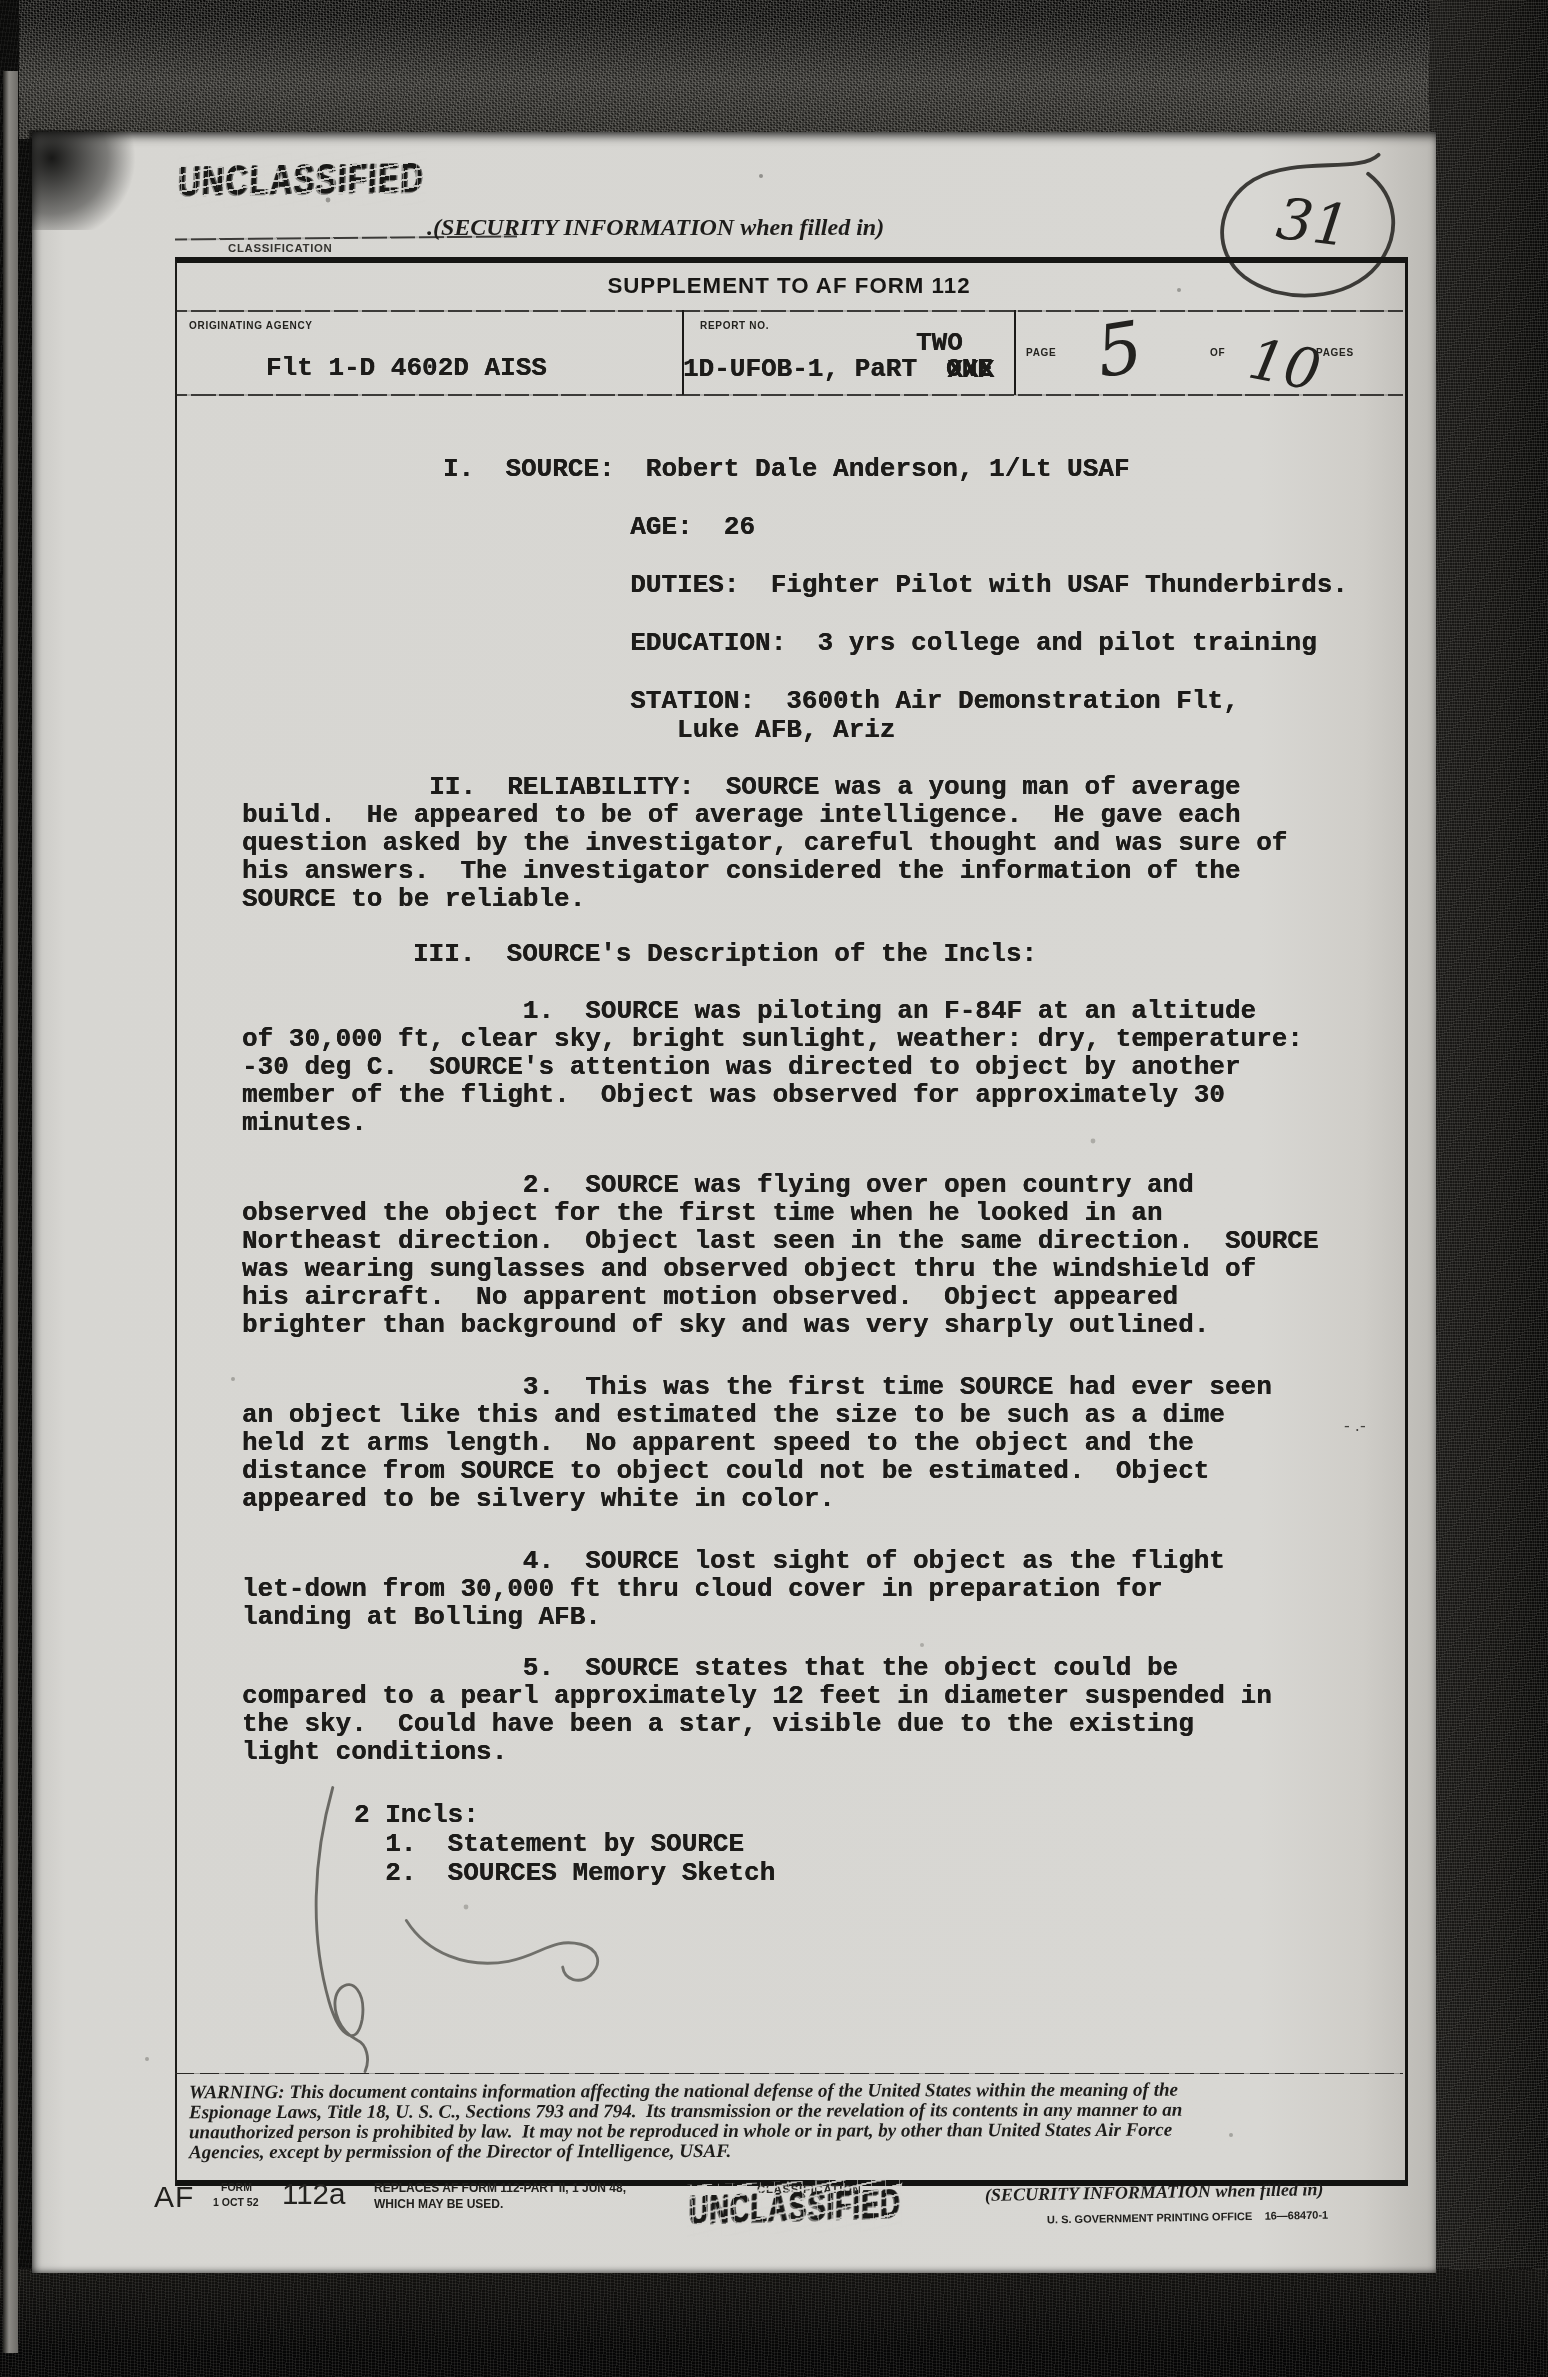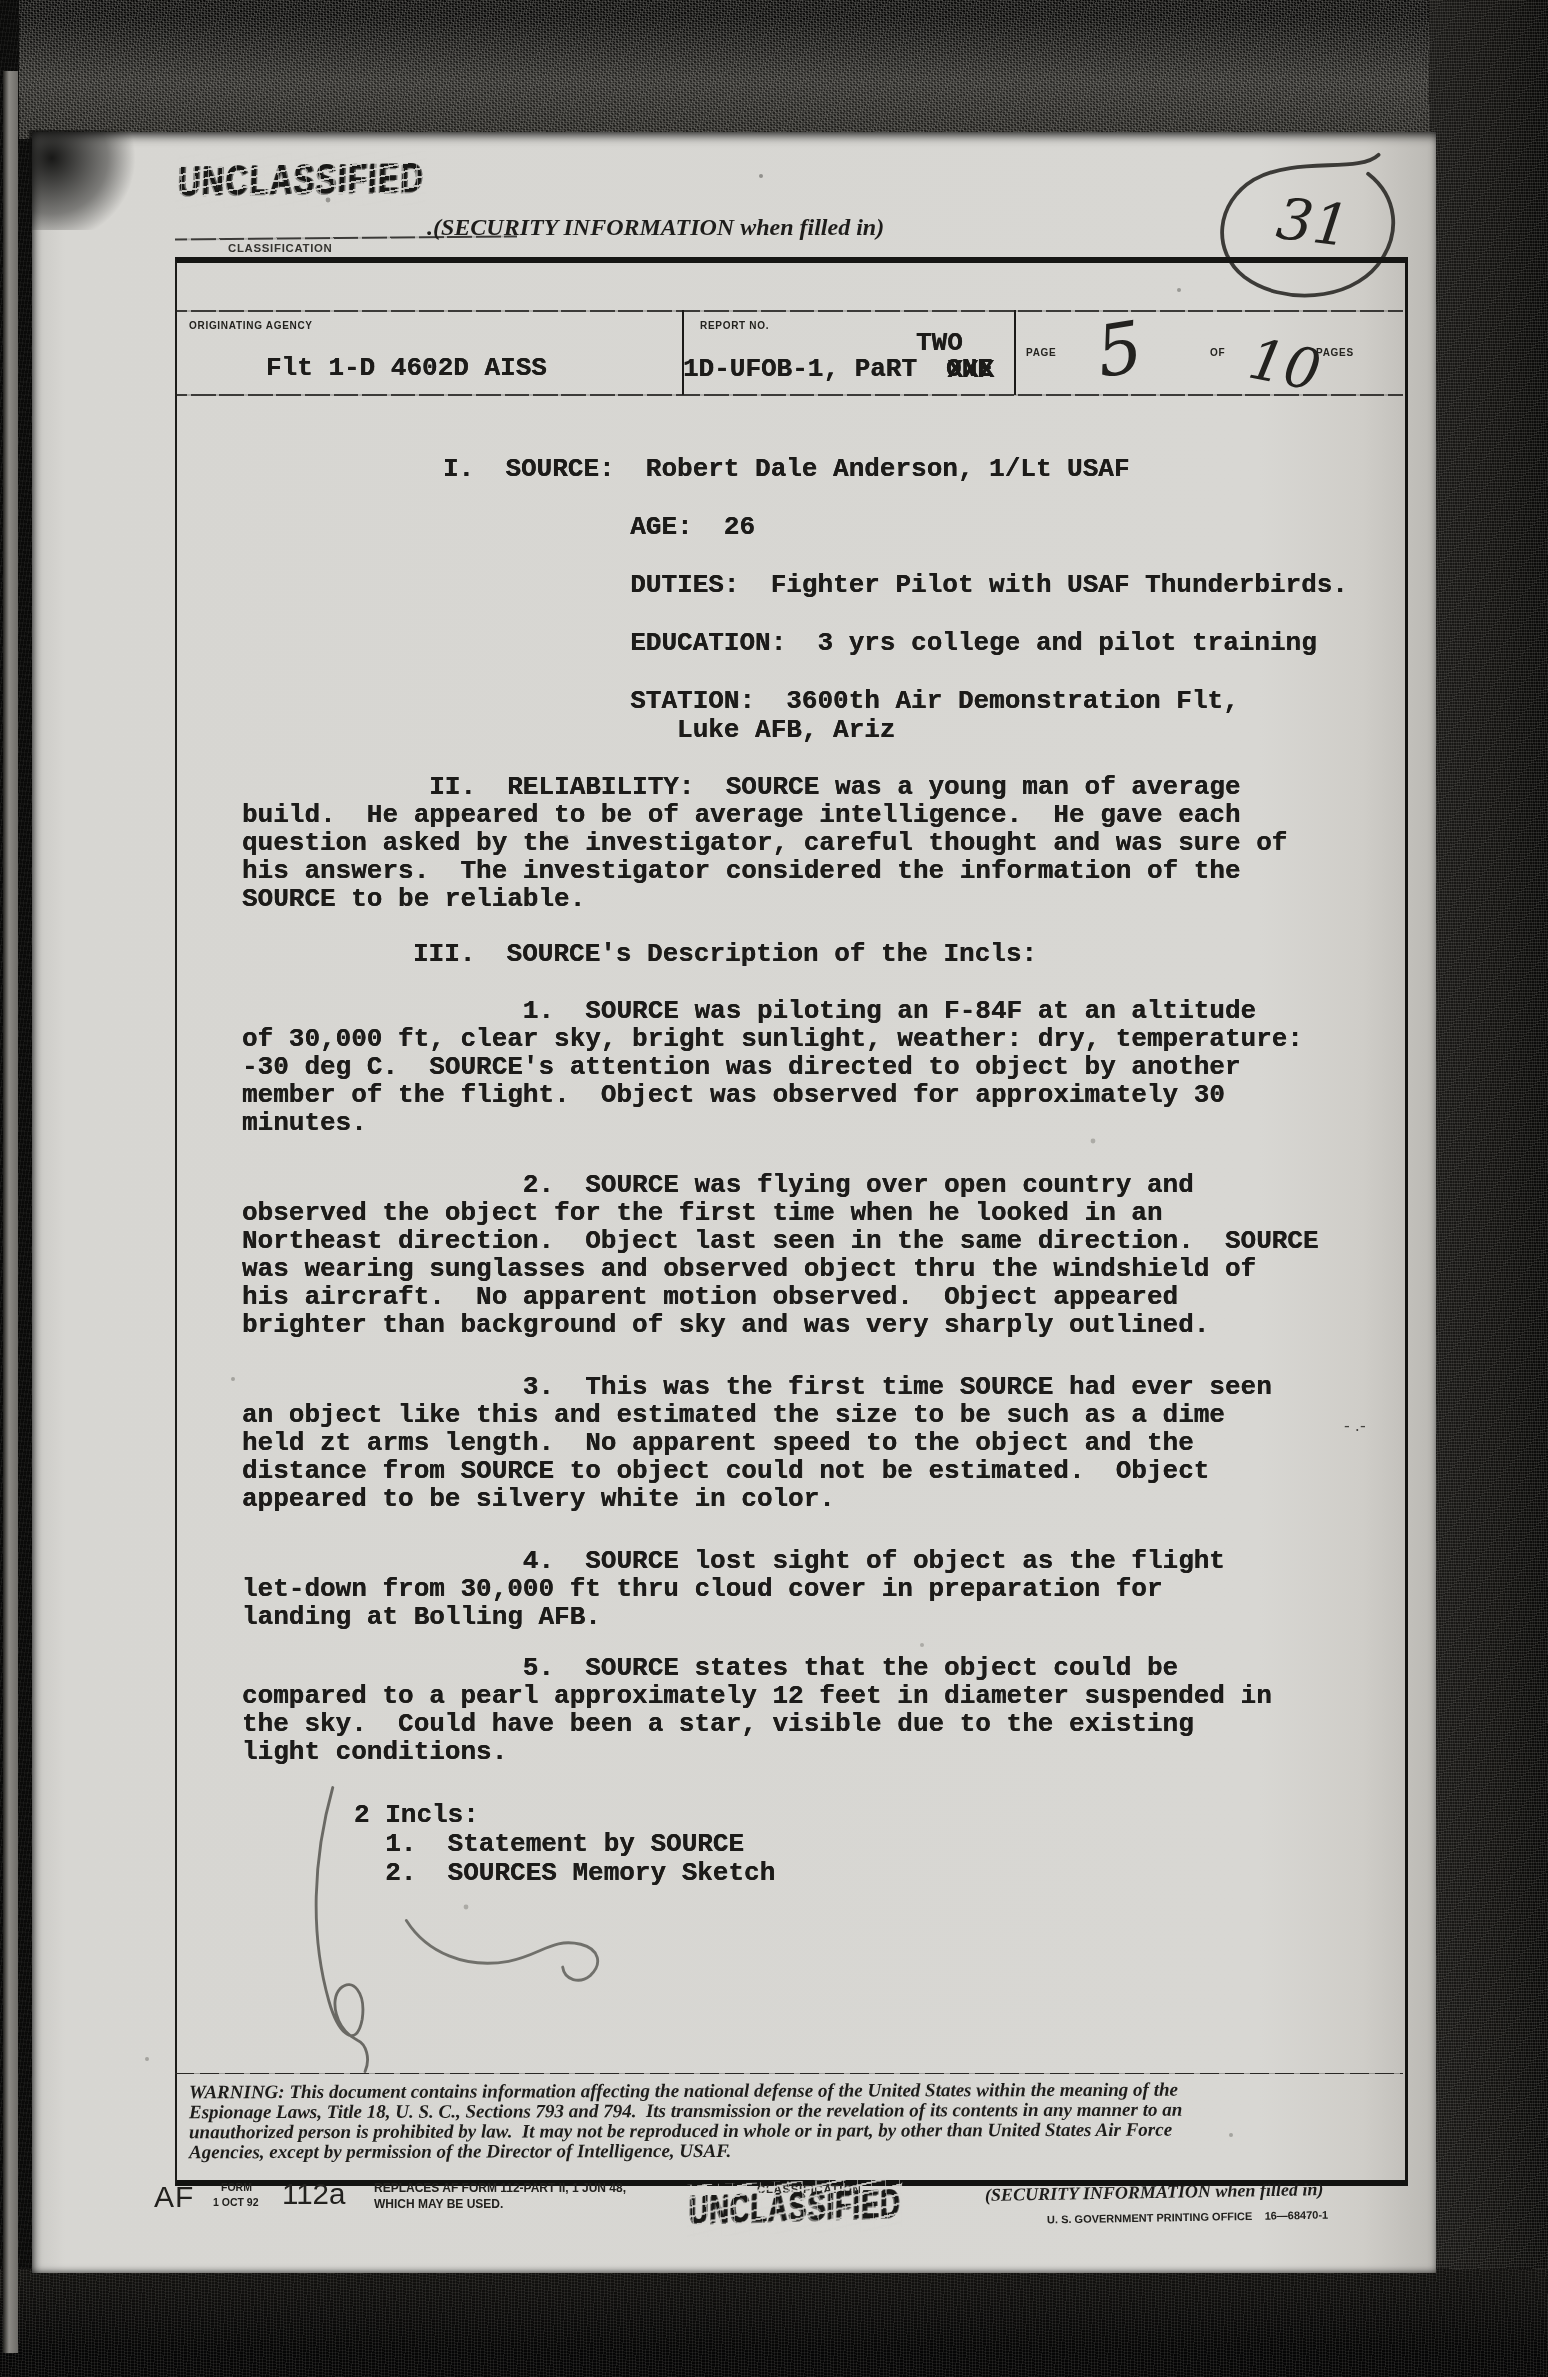--- a/index.html
+++ b/index.html
@@ -94,20 +94,21 @@
     <div class="abs rule-dashed" style="left:143px;top:105px;width:342px;transform:rotate(-.5deg);"></div>
     <div class="abs label" style="left:196px;top:110px;font-size:11.4px;color:#34332f;">CLASSIFICATION</div>
     <div class="abs serifnote" style="left:395px;top:82px;font-size:24px;">.(SECURITY INFORMATION when filled in)</div>
 
     <svg style="left:1179px;top:19px;" width="200" height="157" viewBox="0 0 420 330">
       <path d="M 352 8 C 310 48, 180 10, 90 60 C 10 108, 0 210, 70 265 C 150 325, 290 315, 350 240 C 402 172, 390 95, 330 48" fill="none" stroke="#2b2a27" stroke-width="8" stroke-linecap="round" opacity=".9"></path>
     </svg>
     <div class="abs hand" style="left:1245px;top:57px;font-size:57px;transform:rotate(7deg);">31</div>
 
     <div class="abs formbox"></div>
+    <div class="abs title">SUPPLEMENT TO AF FORM 112</div>
     <div class="abs rule-dashed" style="left:143px;top:178px;width:1228px;"></div>
 
     <div class="abs label" style="left:157px;top:188px;">ORIGINATING AGENCY</div>
     <div class="abs typed" style="left:234px;top:222px;">Flt 1-D 4602D AISS</div>
     <div class="abs vline" style="left:650px;top:178px;height:85px;"></div>
     <div class="abs label" style="left:668px;top:188px;">REPORT NO.</div>
     <div class="abs typed" style="left:884px;top:197px;">TWO</div>
     <div class="abs typed" style="left:651px;top:223px;"><span>1D-UFOB-1, PaRT</span><span class="overstrike"><span class="ov-old">ONE</span><span class="ov-x">XXX</span></span></div>
     <div class="abs vline" style="left:982px;top:178px;height:85px;"></div>
     <div class="abs label" style="left:994px;top:215px;">PAGE</div>
@@ -167,21 +168,21 @@
     </svg>
 
     <div class="abs rule-thin" style="left:143px;top:1941px;width:1228px;"></div>
     <div class="abs serifnote" style="left:157px;top:1949px;font-size:19px;line-height:20px;white-space:pre;transform:rotate(-.15deg);">WARNING: This document contains information affecting the national defense of the United States within the meaning of the
 Espionage Laws, Title 18, U. S. C., Sections 793 and 794.  Its transmission or the revelation of its contents in any manner to an
 unauthorized person is prohibited by law.  It may not be reproduced in whole or in part, by other than United States Air Force
 Agencies, except by permission of the Director of Intelligence, USAF.</div>
 
     <div class="abs footer-small" style="left:122px;top:2048px;font-size:30px;font-weight:400;letter-spacing:1px;">AF</div>
     <div class="abs footer-small" style="left:189px;top:2049px;font-size:10.5px;">FORM</div>
-    <div class="abs footer-small" style="left:181px;top:2064px;font-size:10.5px;">1 OCT 92</div>
+    <div class="abs footer-small" style="left:181px;top:2064px;font-size:10.5px;">1 OCT 52</div>
     <div class="abs footer-small" style="left:250px;top:2045px;font-size:29.5px;font-weight:400;">112a</div>
     <div class="abs footer-small" style="left:342px;top:2049px;font-size:12px;line-height:15.7px;"><span>REPLACES AF FORM 112-PART II, 1 JUN 48,</span><br><span>WHICH MAY BE USED.</span></div>
     <div class="abs label" style="left:725px;top:2051px;font-size:11.4px;color:#2c2b27;">CLASSIFICATION</div>
     <div class="abs stamp stamp-bottom">
       <span>UNCLASSIFIED</span>
     </div>
     <div class="abs serifnote" style="left:953px;top:2050px;font-size:18px;transform:rotate(-1deg);">(SECURITY INFORMATION when filled in)</div>
     <div class="abs footer-small" style="left:1015px;top:2079px;font-size:11px;transform:rotate(-1deg);"><span>U. S. GOVERNMENT PRINTING OFFICE</span>&nbsp;&nbsp;&nbsp;&nbsp;<span>16—68470-1</span></div>
   </div>
 </div>

